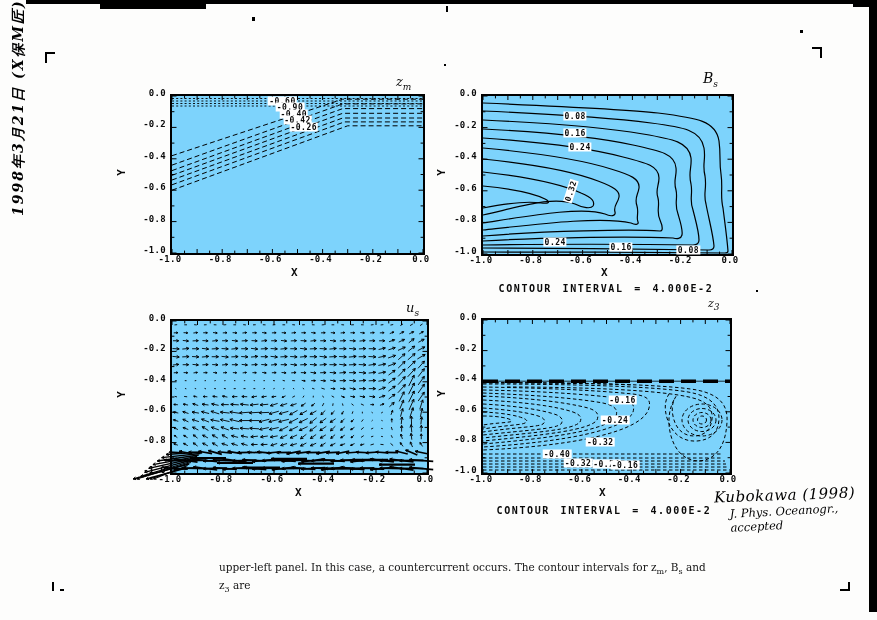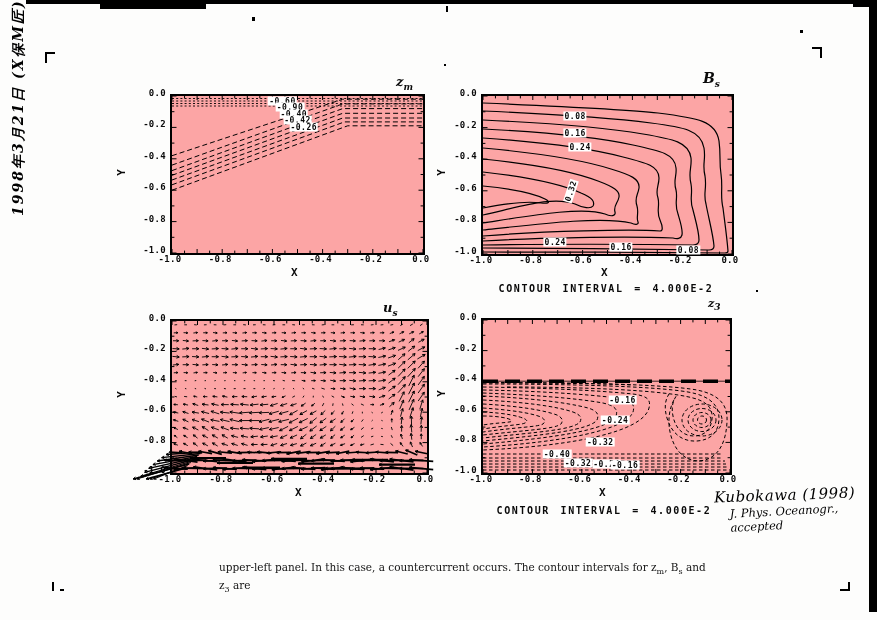--- a/index.html
+++ b/index.html
@@ -3,40 +3,40 @@
 <meta charset="utf-8">
 <style>
   html,body{margin:0;padding:0;background:#d8d8d8;}
   #page{position:relative;width:877px;height:620px;background:#fdfdfc;overflow:hidden;
         font-family:"DejaVu Sans Mono",monospace;color:#0a0a0a;}
   
   .strip{position:absolute;background:#000;}
   .speck{position:absolute;background:#000;}
   .mark{position:absolute;}
   
-  .plot{position:absolute;border:2px solid #000;background:#fca5a5;}
+  .plot{position:absolute;border:2px solid #000;background:#7dd3fc;}
   .plot svg{position:absolute;left:0;top:0;overflow:visible;}
   path,line,ellipse{fill:none;stroke:#000;}
   .s{stroke-width:1.2;}
   .d{stroke-width:1;stroke-dasharray:5 3;}
   .f{stroke-width:0.9;stroke-dasharray:2 2.2;}
   .d2{stroke-width:1;stroke-dasharray:3.5 2.5;}
   .thin{stroke-width:0.8;}
   .heavy{stroke-width:3.4;stroke-dasharray:15 7;}
   
   .mono{font-family:"DejaVu Sans Mono",monospace;font-weight:700;}
   .yticks{position:absolute;display:flex;flex-direction:column;justify-content:space-between;
           align-items:flex-end;font-size:9px;letter-spacing:.3px;}
   .yticks span{line-height:11px;height:11px;}
   .xticks{position:absolute;display:flex;justify-content:space-between;font-size:9px;letter-spacing:.3px;}
   .xticks span{width:30px;text-align:center;}
   .axlab{position:absolute;font-size:11px;}
   .ylab{transform:rotate(-90deg);}
   .ci{position:absolute;font-size:10px;letter-spacing:1.6px;word-spacing:3px;text-align:center;width:270px;}
-  .ptitle{position:absolute;font-family:"DejaVu Serif",serif;font-style:italic;font-weight:700;font-size:13px;}
+  .ptitle{position:absolute;font-family:"DejaVu Serif",serif;font-style:italic;font-weight:400;font-size:13px;}
   .ptitle sub{font-size:9px;}
   .clabel{position:absolute;transform:translate(-50%,-50%);background:#fff;padding:0 1px;
           font:700 8px "DejaVu Sans Mono",monospace;white-space:nowrap;letter-spacing:.5px;}
   
   #caption{position:absolute;left:205px;top:561px;width:505px;font-family:"DejaVu Serif",serif;
            font-size:10.5px;line-height:13.5px;color:#141414;}
   #caption .cap2{margin-left:14px;}
   #caption sub{font-size:8px;}
   
   .hand{font-family:"DejaVu Serif",serif;font-style:italic;color:#000;}
@@ -275,21 +275,21 @@
       <span class="xtick">-1.0</span>
       <span class="xtick">-0.8</span>
       <span class="xtick">-0.6</span>
       <span class="xtick">-0.4</span>
       <span class="xtick">-0.2</span>
       <span class="xtick">0.0</span>
     </div>
   <div class="axlab mono" style="left:601px;top:266px;">X</div>
   <div class="ci mono" style="left:471px;top:283px;">CONTOUR INTERVAL = 4.000E-2</div>
 
-  <div class="ptitle" style="left:383px;top:300px;"><span>u</span><sub>s</sub></div>
+  <div class="ptitle" style="left:406px;top:300px;"><span>u</span><sub>s</sub></div>
   <div class="axlab ylab mono" style="left:118px;top:388px;">Y</div>
   <div class="yticks mono" style="left:132px;top:313px;width:34px;height:163px;">
       <span class="ytick">0.0</span>
       <span class="ytick">-0.2</span>
       <span class="ytick">-0.4</span>
       <span class="ytick">-0.6</span>
       <span class="ytick">-0.8</span>
       <span class="ytick">-1.0</span>
     </div>
   <div class="plot" style="left:170px;top:319px;width:255px;height:152px;">

